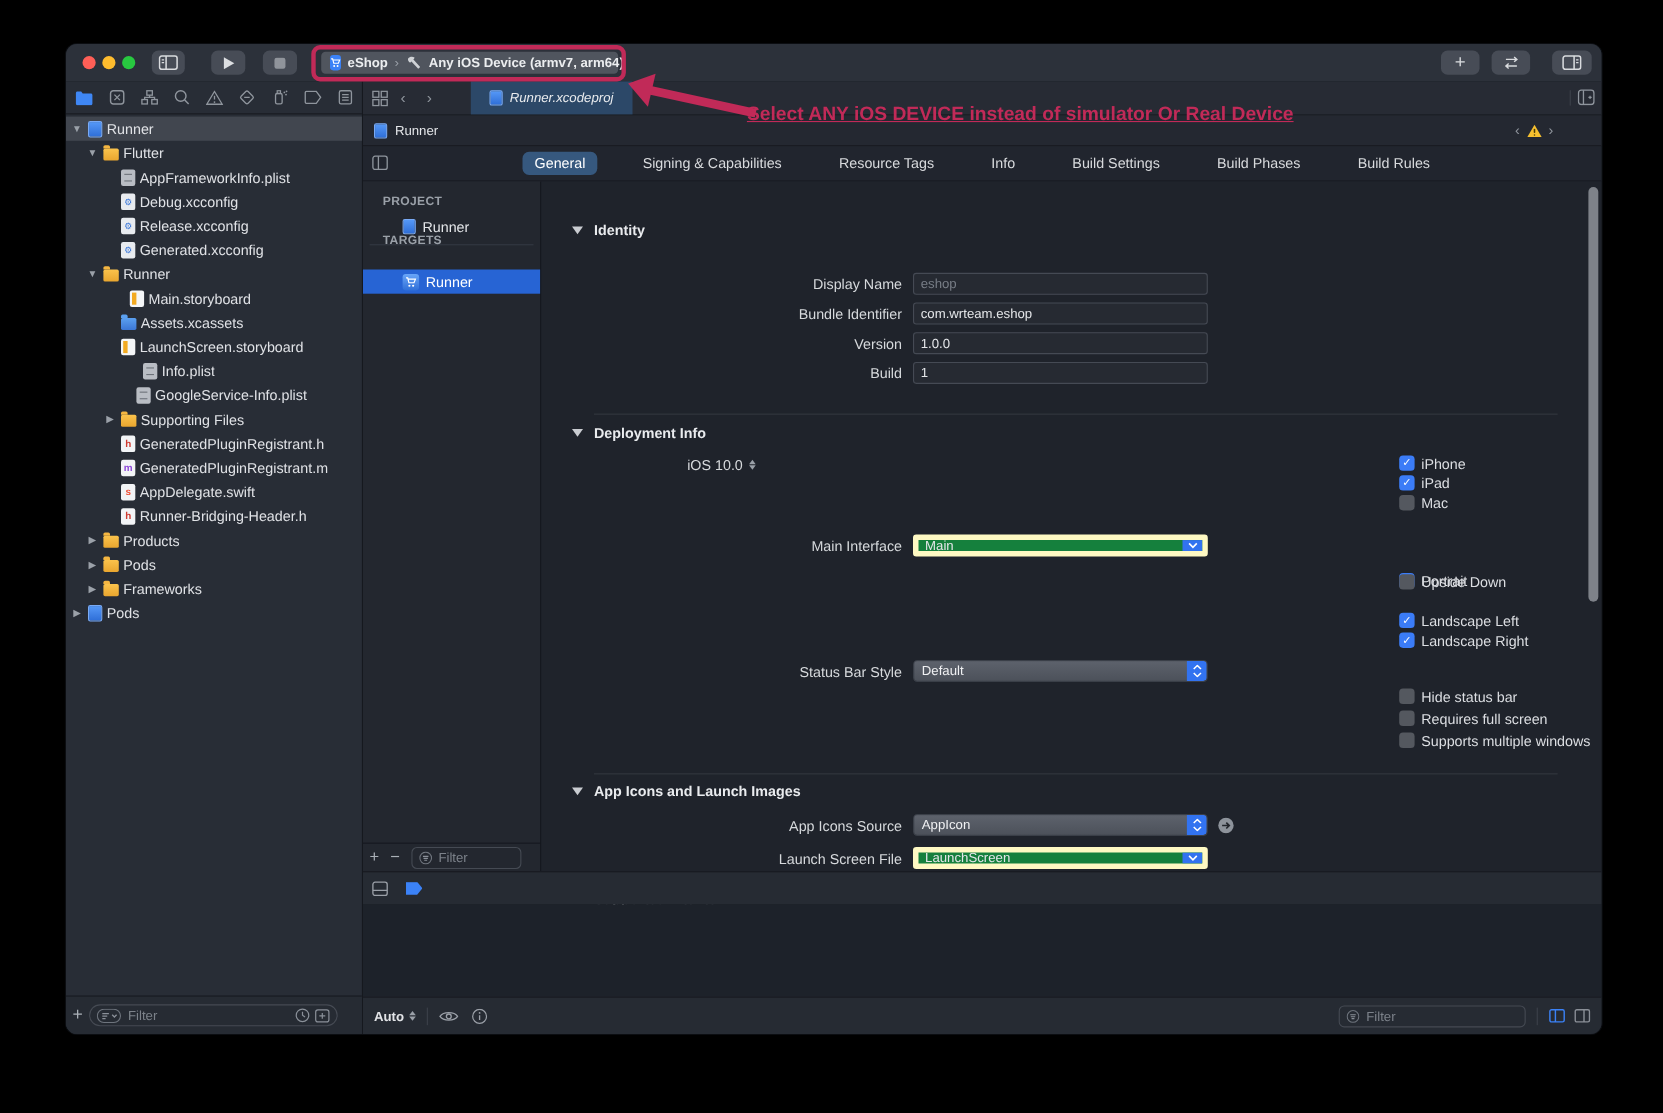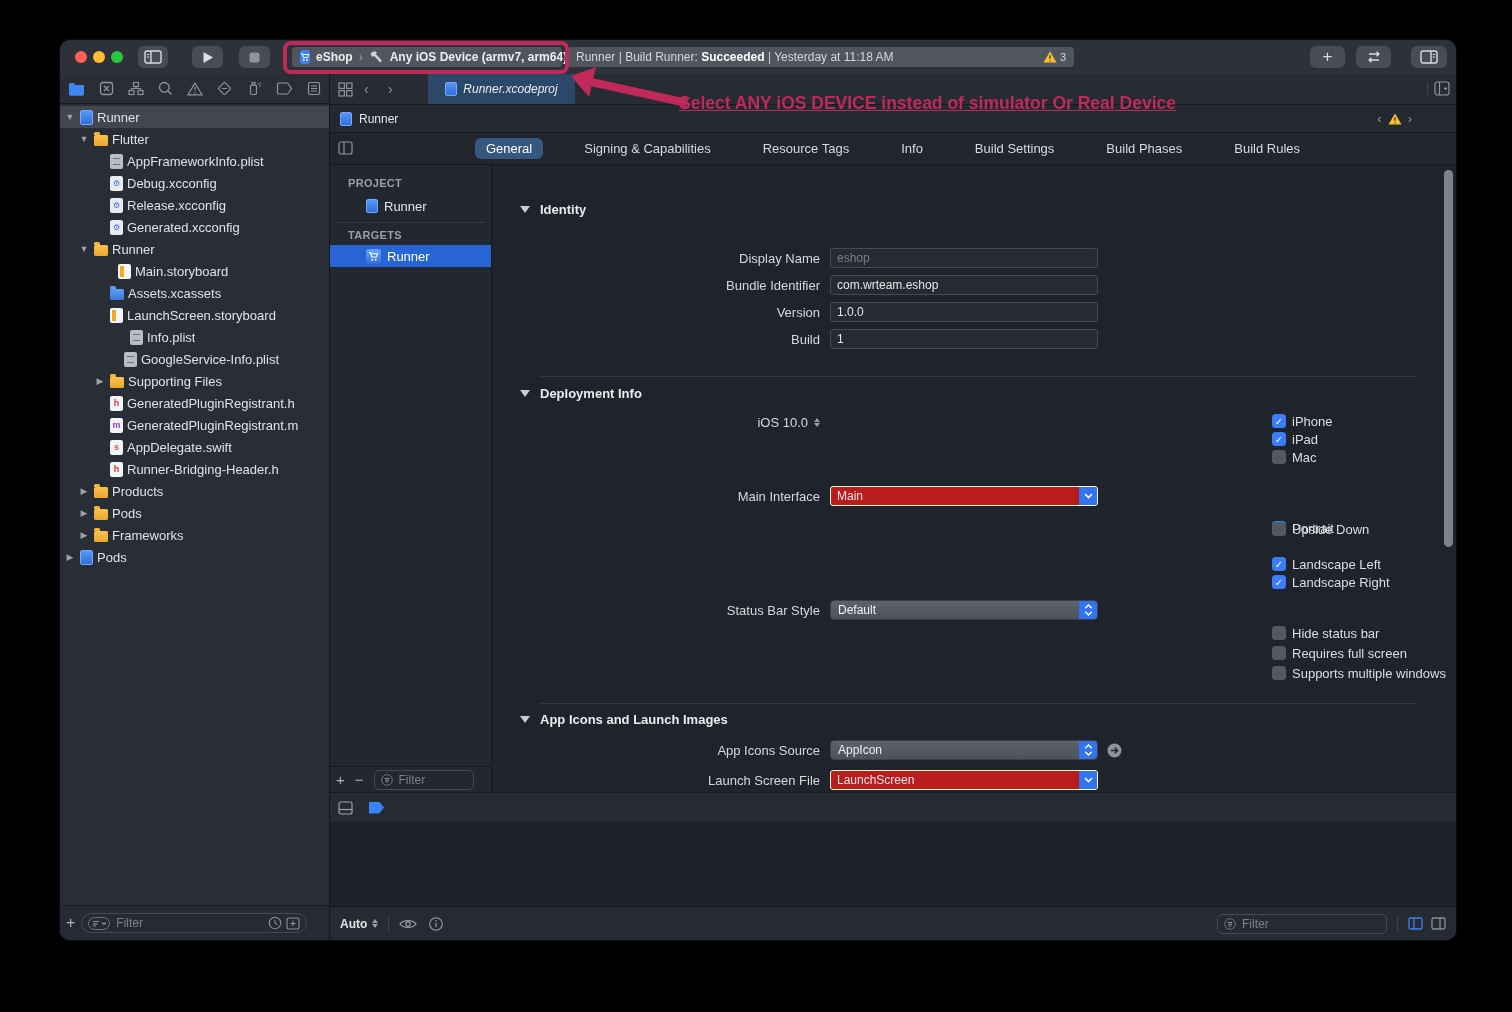--- a/index.html
+++ b/index.html
@@ -66,21 +66,21 @@
 
   
   .settings{position:absolute;left:162px;top:0;right:0;height:100%;}
   .sechead{position:absolute;display:flex;align-items:center;gap:10px;color:#e9ebee;font-size:13px;font-weight:bold;}
   .distri{width:0;height:0;border-left:5px solid transparent;border-right:5px solid transparent;border-top:7px solid #c9ccd1;}
   .srow{position:absolute;height:20px;display:flex;align-items:center;}
   .lab{width:338px;text-align:right;padding-right:10px;font-size:13px;color:#d6d9dc;flex:none;box-sizing:border-box;}
   .tfield{width:268px;height:20px;background:#262a32;border:1px solid #454a54;border-radius:3px;box-sizing:border-box;display:flex;align-items:center;}
   .tfield input{width:100%;background:transparent;border:none;outline:none;color:#e4e6e9;font-size:12px;padding:0 6px;}
   .tfield input::placeholder{color:#787e87;}
-  .combo{width:268px;height:20px;background:#b91c1c;border:1px solid #fef9c3;border-radius:3px;box-sizing:border-box;display:flex;align-items:center;justify-content:space-between;overflow:hidden;}
+  .combo{width:268px;height:20px;background:#15803d;border:5px solid #fef9c3;border-radius:3px;box-sizing:border-box;display:flex;align-items:center;justify-content:space-between;overflow:hidden;}
   .combo .val{font-size:12px;color:#e4e6e9;padding-left:6px;}
   .combo .dd{width:18px;height:100%;background:#3273f0;display:flex;align-items:center;justify-content:center;}
   .popup{width:268px;height:20px;background:linear-gradient(#5d626c,#4c515a);border:1px solid #3a3f48;border-radius:4px;box-sizing:border-box;display:flex;align-items:center;justify-content:space-between;overflow:hidden;}
   .popup .val{font-size:12px;color:#f0f1f3;padding-left:7px;}
   .popup .dd{width:18px;height:100%;background:#3273f0;display:flex;align-items:center;justify-content:center;border-radius:0 3px 3px 0;}
   .cbrow{position:absolute;left:780px;height:16px;display:flex;align-items:center;gap:6px;}
   .cb{width:14px;height:14px;border-radius:3.5px;background:#54585f;flex:none;display:flex;align-items:center;justify-content:center;}
   .cb.on{background:#3b7cf7;color:#fff;font-size:10px;font-weight:bold;}
   .cb.on::after{content:"✓";}
   .cblabel{font-size:13px;color:#dcdee2;white-space:nowrap;}
@@ -153,35 +153,20 @@
       <span style="font-weight:bold;color:#eceef0;">eShop</span>
       <span class="gray">›</span>
       <span>
             <svg width="15" height="13" viewBox="0 0 15 13">
               <path d="M2 2.2 C3.5.2 6.5.2 8 1.6 L6.8 3 L13 9.8 L11.2 11.6 L5 4.8 L3.8 6 C2.2 5 1.6 3.6 2 2.2 Z" fill="#cfd2d6"></path>
             </svg>
           </span>
       <span style="font-weight:bold;color:#eceef0;white-space:nowrap;">Any iOS Device (armv7, arm64)</span>
     </div>
 
-    <div class="pill" style="left:508px;width:506px;padding-right:46px;">
-      <span style="white-space:pre;">Runner | Build Runner: </span>
-          <span class="b" style="white-space:pre;">Succeeded</span>
-          <span style="white-space:pre;"> | Yesterday at 11:18 AM</span>
-      <span class="warnwrap" style="top:0;height:20px;">
-        <span>
-              <svg width="14" height="12" viewBox="0 0 14 12">
-                <path d="M7 0.5 L13.5 11.5 H0.5 Z" fill="#f6c02f"></path>
-                <rect x="6.3" y="4" width="1.4" height="4" rx=".7" fill="#4a3a06"></rect>
-                <rect x="6.3" y="9" width="1.4" height="1.4" rx=".7" fill="#4a3a06"></rect>
-              </svg>
-            </span>
-        <span>3</span>
-      </span>
-    </div>
 
     <div class="tbtn" style="left:1250px;width:35px;font-size:17px;">
           <span>+</span>
         </div>
     <div class="tbtn" style="left:1296px;width:35px;">
       <span>
             <svg width="18" height="12" viewBox="0 0 18 12">
               <path d="M4 3 H14 M11.5 0.8 L14 3 L11.5 5.2" fill="none" stroke="#d9dbde" stroke-width="1.3"></path>
               <path d="M14 9 H4 M6.5 6.8 L4 9 L6.5 11.2" fill="none" stroke="#d9dbde" stroke-width="1.3"></path>
             </svg>
@@ -466,21 +451,21 @@
 
     <div class="content">
 
       <div class="ppanel">
         <div class="phead" style="top:12px;">PROJECT</div>
         <div class="prow" style="top:30px;">
           <span class="fic ic-proj" style="width:12px;height:14px;"></span>
           <span>Runner</span>
         </div>
         <div class="psep" style="top:57px;"></div>
-        <div class="phead" style="top:64px;">TARGETS</div>
+        <div class="phead" style="top:48px;">TARGETS</div>
         <div class="prow sel" style="top:80px;">
           <span style="width:15px;height:15px;border-radius:3px;background:linear-gradient(#6aa6f8,#2f6fd8);display:flex;align-items:center;justify-content:center;flex:none;">
                 <svg width="11" height="11" viewBox="0 0 10 10">
                   <path d="M1 1.5h1.4l1 4h4.2l1.2-3H3" fill="none" stroke="#fff" stroke-width="1"></path>
                   <circle cx="3.8" cy="8" r="0.9" fill="#fff"></circle>
                   <circle cx="6.9" cy="8" r="0.9" fill="#fff"></circle>
                 </svg>
               </span>
           <span>Runner</span>
         </div>
@@ -534,21 +519,21 @@
         </div>
 
         <div class="sdiv" style="top:211px;"></div>
 
         <div class="sechead" style="left:28px;top:221px;">
           <span class="distri"></span>
           <span>Deployment Info</span>
         </div>
 
         <div class="srow" style="left:0;top:247px;">
-          <span class="lab" style="display:flex;align-items:center;justify-content:flex-end;gap:2px;">
+          <span class="lab" style="display:flex;align-items:center;justify-content:center;gap:2px;">
             <span>iOS 10.0</span>
             <span class="stepper">
                   <i class="up"></i>
                   <i class="dn"></i>
                 </span>
           </span>
         </div>
         <div class="cbrow" style="top:248px;">
               <span class="cb on"></span>
               <span class="cblabel">iPhone</span>

